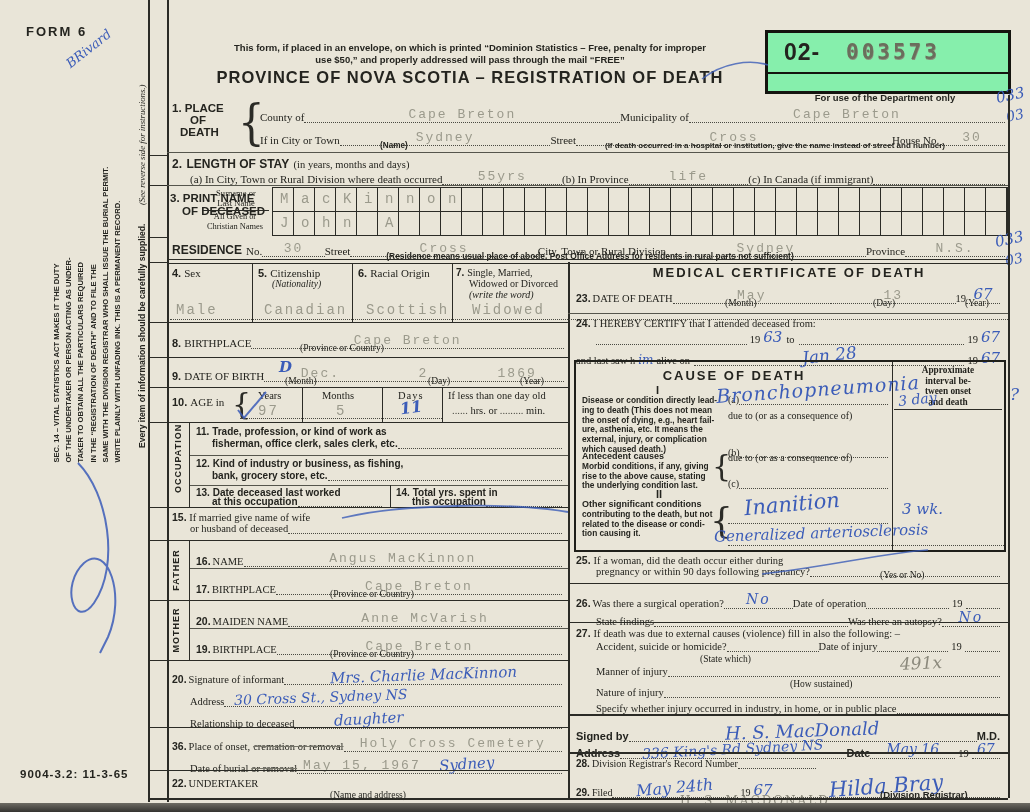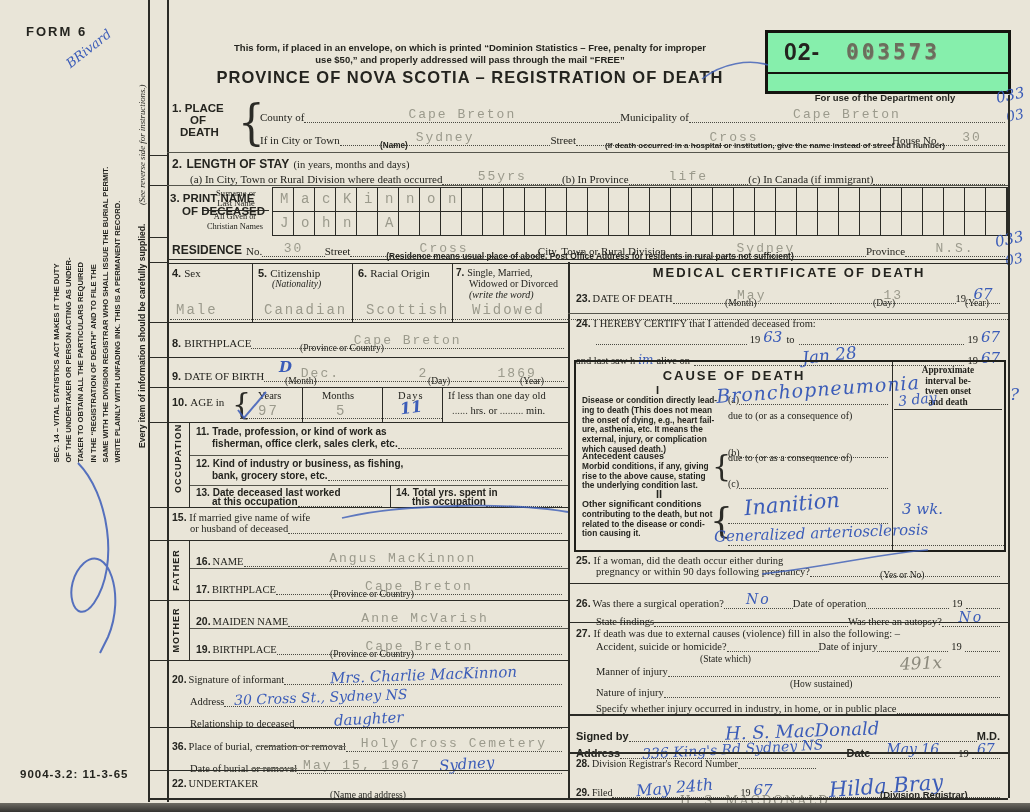--- a/index.html
+++ b/index.html
@@ -371,21 +371,21 @@
     <div class="line" style="left:190px;top:710px;width:372px;">
       <span class="srf" style="font-size:10.5px;">Relationship to deceased</span>
       <span class="fill" style="text-align:left;"><span class="hand" style="font-size:15px;margin-left:40px;display:inline-block;transform:rotate(-3deg);">daughter</span></span>
     </div>
   </div>
   <div class="hline" style="left:167px;top:727px;width:401px;"></div>
 
   <div>
     <div class="line" style="left:172px;top:733px;width:390px;">
       <span class="sns" style="font-size:10.5px;">36.</span>
-      <span class="srf" style="font-size:10.5px;margin-left:2px;">Place of burial,</span>
+      <span class="srf" style="font-size:10.5px;margin-left:2px;">Place of onset,</span>
       <span class="srf" style="font-size:10.5px;margin-left:3px;text-decoration:line-through;text-decoration-color:#77766a;">cremation or removal</span>
       <span class="fill"><span class="typed">Holy Cross Cemetery</span></span>
     </div>
     <div class="line" style="left:190px;top:755px;width:372px;">
       <span class="srf" style="font-size:10.5px;">Date of burial</span>
       <span class="srf" style="font-size:10.5px;margin-left:3px;text-decoration:line-through;text-decoration-color:#77766a;">or removal</span>
       <span class="fill" style="text-align:left;">
         <span class="typed" style="margin-left:6px;">May 15, 1967</span>
         <span class="hand" style="font-size:15px;margin-left:14px;display:inline-block;transform:rotate(-4deg);">Sydney</span>
       </span>

